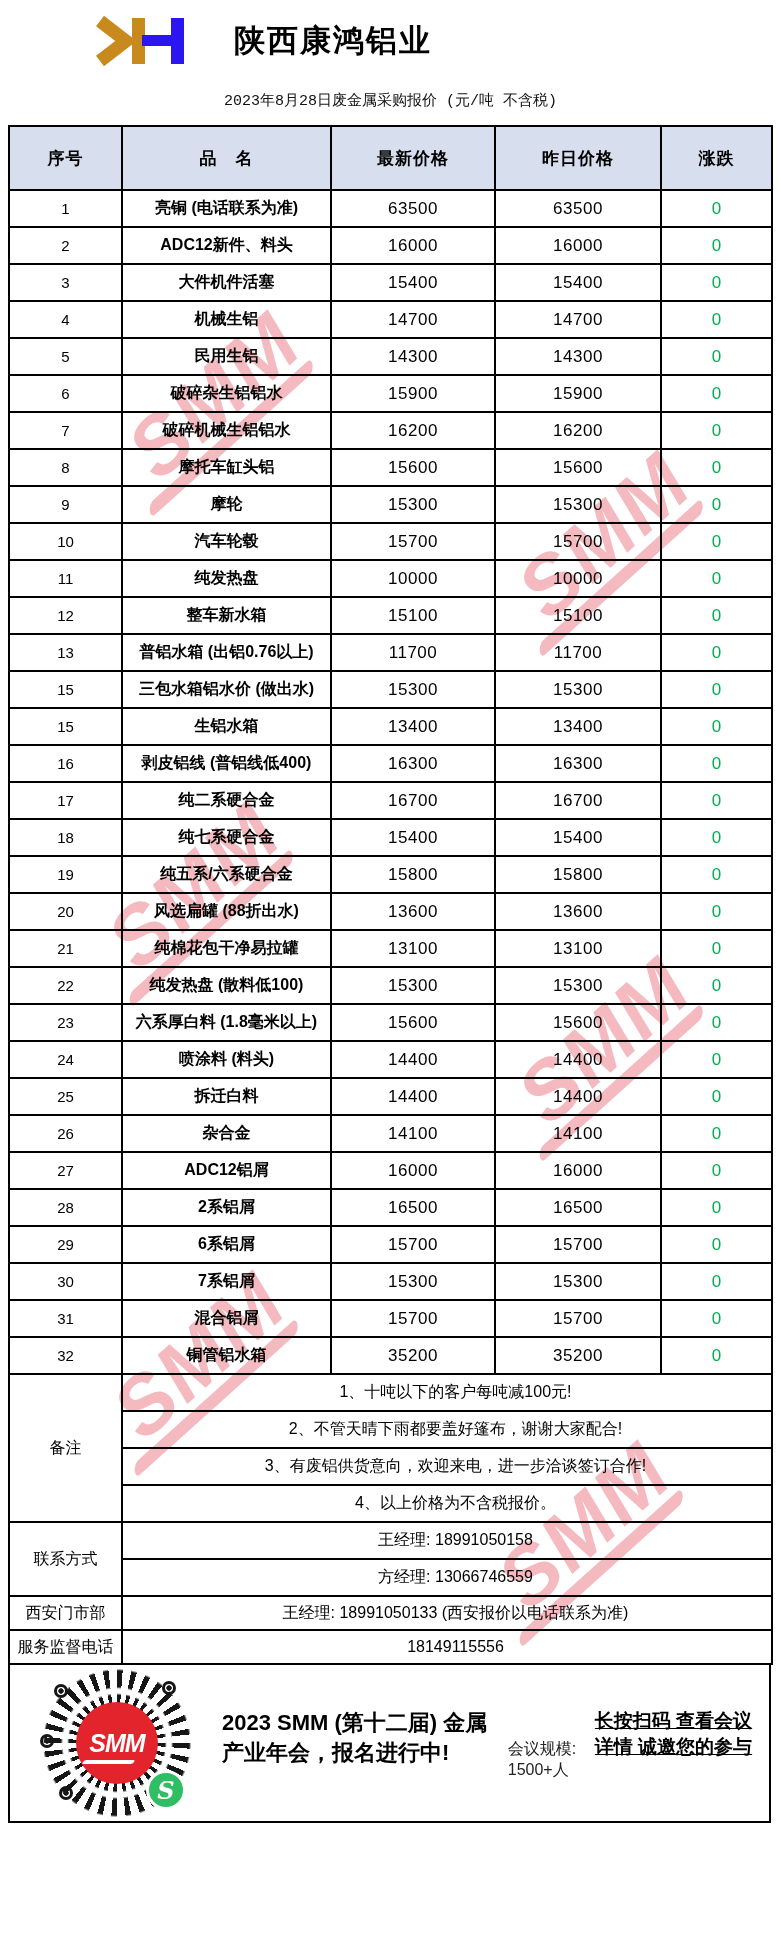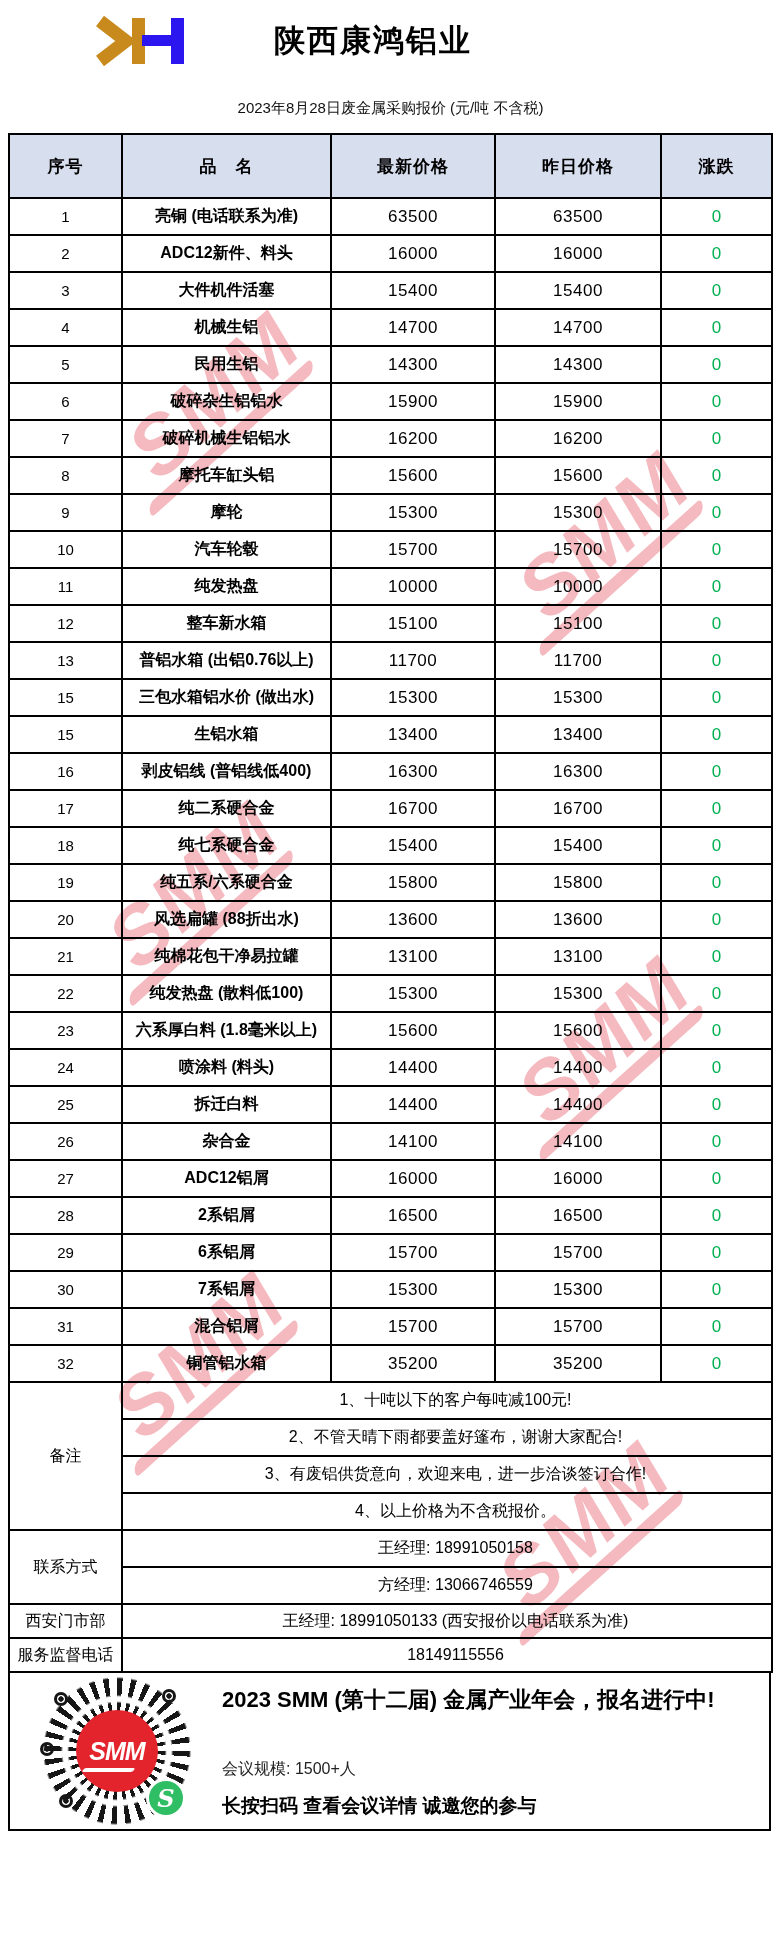--- a/index.html
+++ b/index.html
@@ -6,22 +6,22 @@
   body {
     width: 781px; height: 1942px; background: #ffffff;
     font-family: "Liberation Sans", sans-serif; color: #000;
     position: relative; overflow: hidden;
   }
   .page { position: relative; width: 781px; height: 1942px; }
 
   
   .hdr { display: flex; align-items: center; gap: 38px; padding: 14px 0 0 86px; }
   .logo-svg { display: block; }
-  .company { font-size: 31px; font-weight: bold; letter-spacing: 2px; color: #000; margin-left: 40px; }
-  .subtitle { text-align: center; font-size: 15px; margin-top: 31px; color: #111; }
+  .company { font-size: 31px; font-weight: bold; letter-spacing: 2px; color: #000; }
+  .subtitle { text-align: center; font-size: 15px; margin-top: 23px; color: #111; font-family: Liberation Mono, monospace; }
 
   
   table.price {
     border-collapse: collapse; table-layout: fixed;
     width: 763px; margin: 15px 4px 0 8px; position: relative; z-index: 2;
     background: transparent;
   }
   table.price th, table.price td { border: 2px solid #000; text-align: center; overflow: hidden; }
   table.price thead th {
     background: #D7DEEE; height: 64px; font-size: 17px; font-weight: bold; letter-spacing: 1px;
@@ -78,24 +78,24 @@
   .qr-center .smm-txt::after {
     content: ""; position: absolute; left: -6px; right: 10px; bottom: -6px; height: 4px;
     background: #fff; border-radius: 3px; transform: skewX(-35deg);
   }
   .qr-green {
     position: absolute; right: 6px; bottom: 8px; width: 40px; height: 40px;
     background: #2FBE63; border: 3px solid #fff; border-radius: 50%;
     display: flex; align-items: center; justify-content: center;
     color: #fff; font-family: "DejaVu Serif", serif; font-style: italic; font-weight: bold; font-size: 24px;
   }
-  .banner-text { display: flex; flex-direction: column; gap: 13px; padding-top: 2px; }
+  .banner-text { display: flex; flex-direction: row; gap: 13px; padding-top: 2px; }
   .banner-title { font-size: 22px; font-weight: bold; }
   .banner-scale { font-size: 16px; color: #222; margin-top: 31px; }
-  .banner-cta   { font-size: 19px; font-weight: bold; }
+  .banner-cta   { font-size: 19px; font-weight: bold; text-decoration: underline; }
 </style>
 </head>
 <body>
 
 <div class="page">
 
   <div class="hdr">
     <svg class="logo-svg" width="110" height="54" viewBox="0 0 110 54">
       <path d="M14 7 L40 27 L14 47" stroke="#C98A1D" stroke-width="13" fill="none"></path>
       <rect x="46" y="4" width="13" height="46" fill="#C98A1D"></rect>

